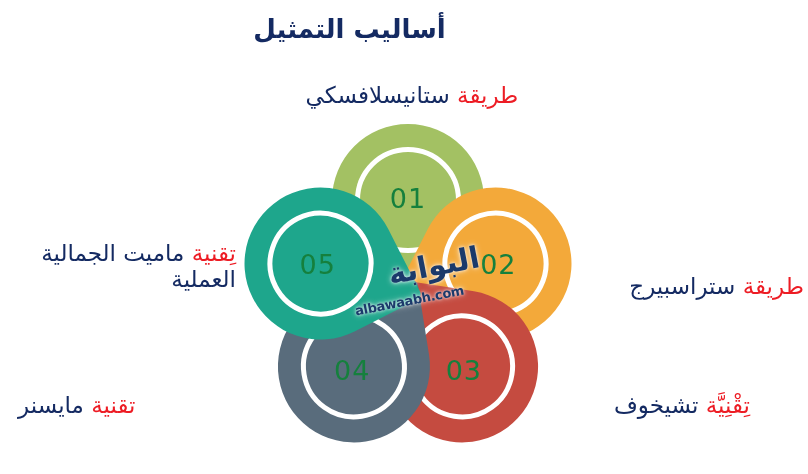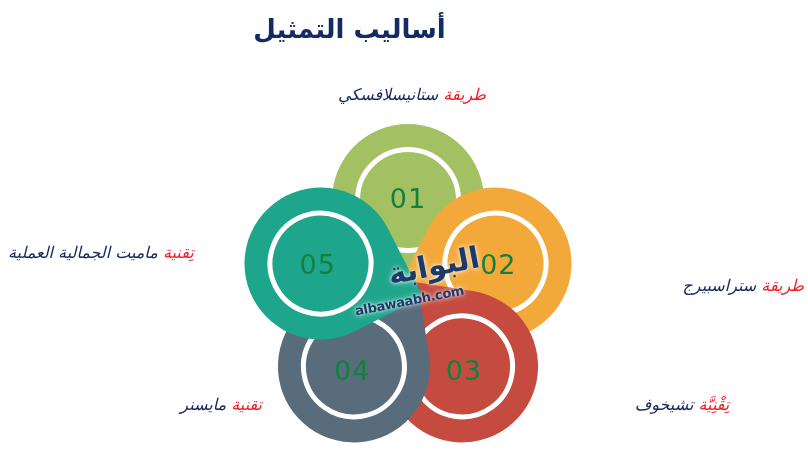--- a/index.html
+++ b/index.html
@@ -109,34 +109,33 @@
     color: #1b3a6b;
     direction: ltr;
     letter-spacing: -0.3px;
     text-shadow: 0 0 3px rgba(255,255,255,.85), 0 0 6px rgba(255,255,255,.7);
   }
 
   
   .label {
     position: absolute;
     direction: rtl;
-    font-size: 16px;
+    font-size: 23px;
     line-height: 26px;
     color: #142a62;
     white-space: nowrap;
-    font-style: italic;
   }
   .label .hi { color: #ed1c24; }
   .label.wrap { white-space: normal; }
 
   #label-01 { top: 82px;  left: 292px; width: 240px; text-align: center; }
   #label-02 { top: 237px; left: 604px; width: 200px; text-align: right; margin-top: 36px; }
   #label-03 { top: 392px; left: 560px; width: 244px; text-align: center; }
-  #label-04 { top: 392px; left: 10px;  width: 252px; text-align: right;  }
-  #label-05 { top: 240px; left: 8px;   width: 228px; text-align: left;  }
+  #label-04 { top: 392px; left: 18px;  width: 252px; text-align: left;  }
+  #label-05 { top: 240px; left: 8px;   width: 228px; text-align: right;  }
 </style>
 </head>
 <body>
 
 <div id="page-title">أساليب التمثيل</div>
 
 <div id="pin-cluster">
 
   <div class="pin" id="pin-1" style="transform: rotate(0deg);">
     <div class="pin-shape" style="background: rgb(163, 193, 99);"></div>

